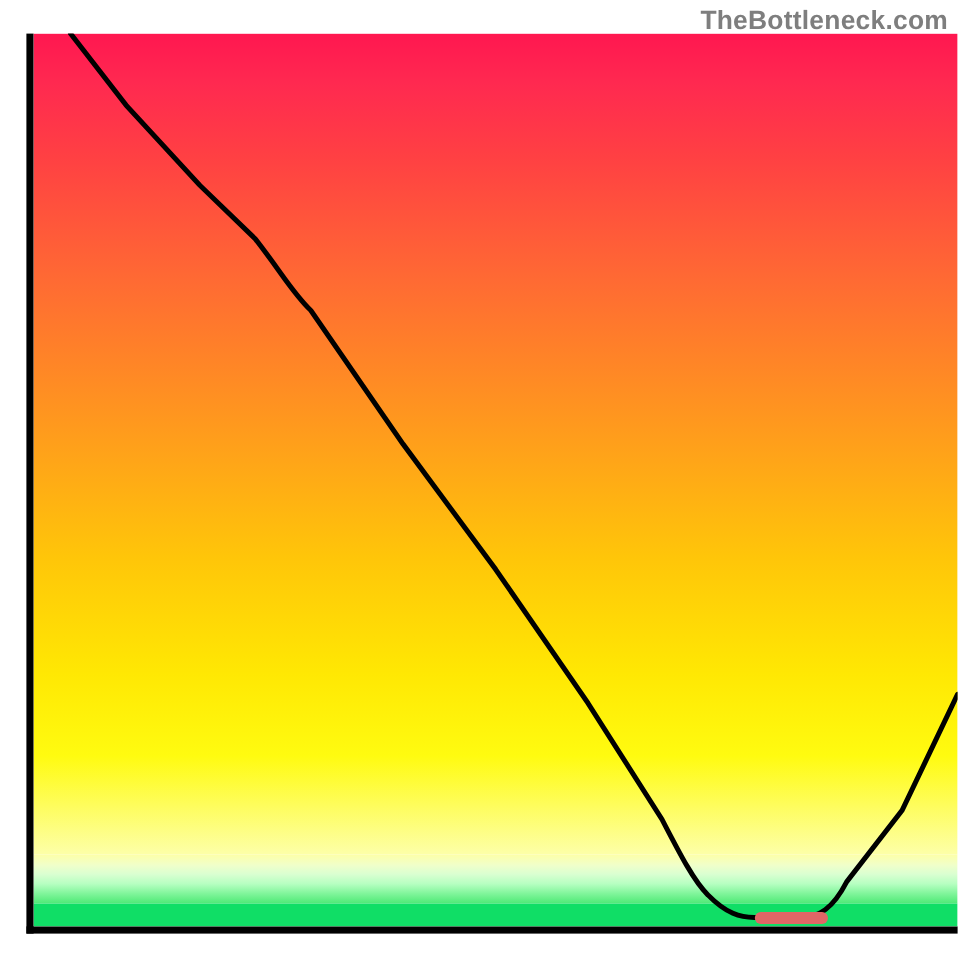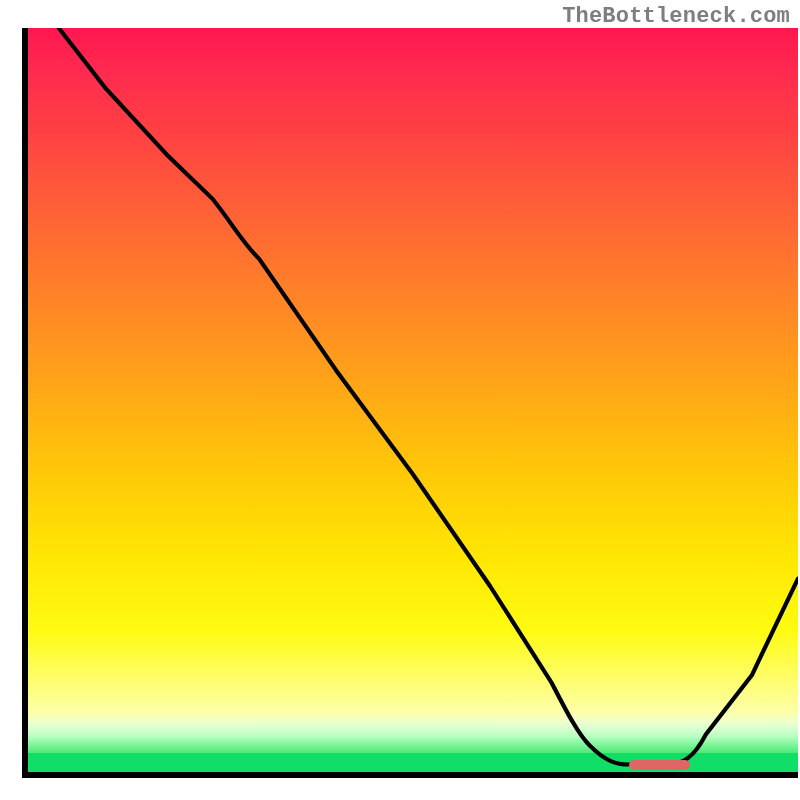--- a/index.html
+++ b/index.html
@@ -18,21 +18,20 @@
   }
   .watermark {
     position: absolute;
     top: 4px;
     right: 10px;
     font-size: 22px;
     font-weight: 600;
     color: #7e7e7e;
     letter-spacing: 0.2px;
     z-index: 20;
-    font-family: Liberation Mono, monospace;
   }
   
   .axes {
     position: absolute;
     left: 22px;
     right: 2px;
     top: 28px;
     bottom: 22px;
     border-left: 6px solid #000;
     border-bottom: 6px solid #000;

